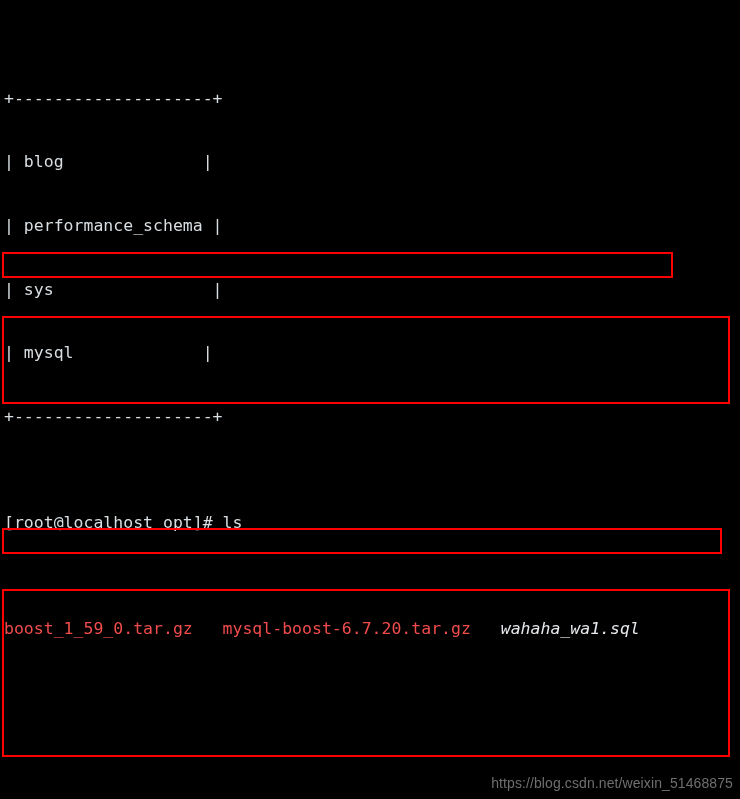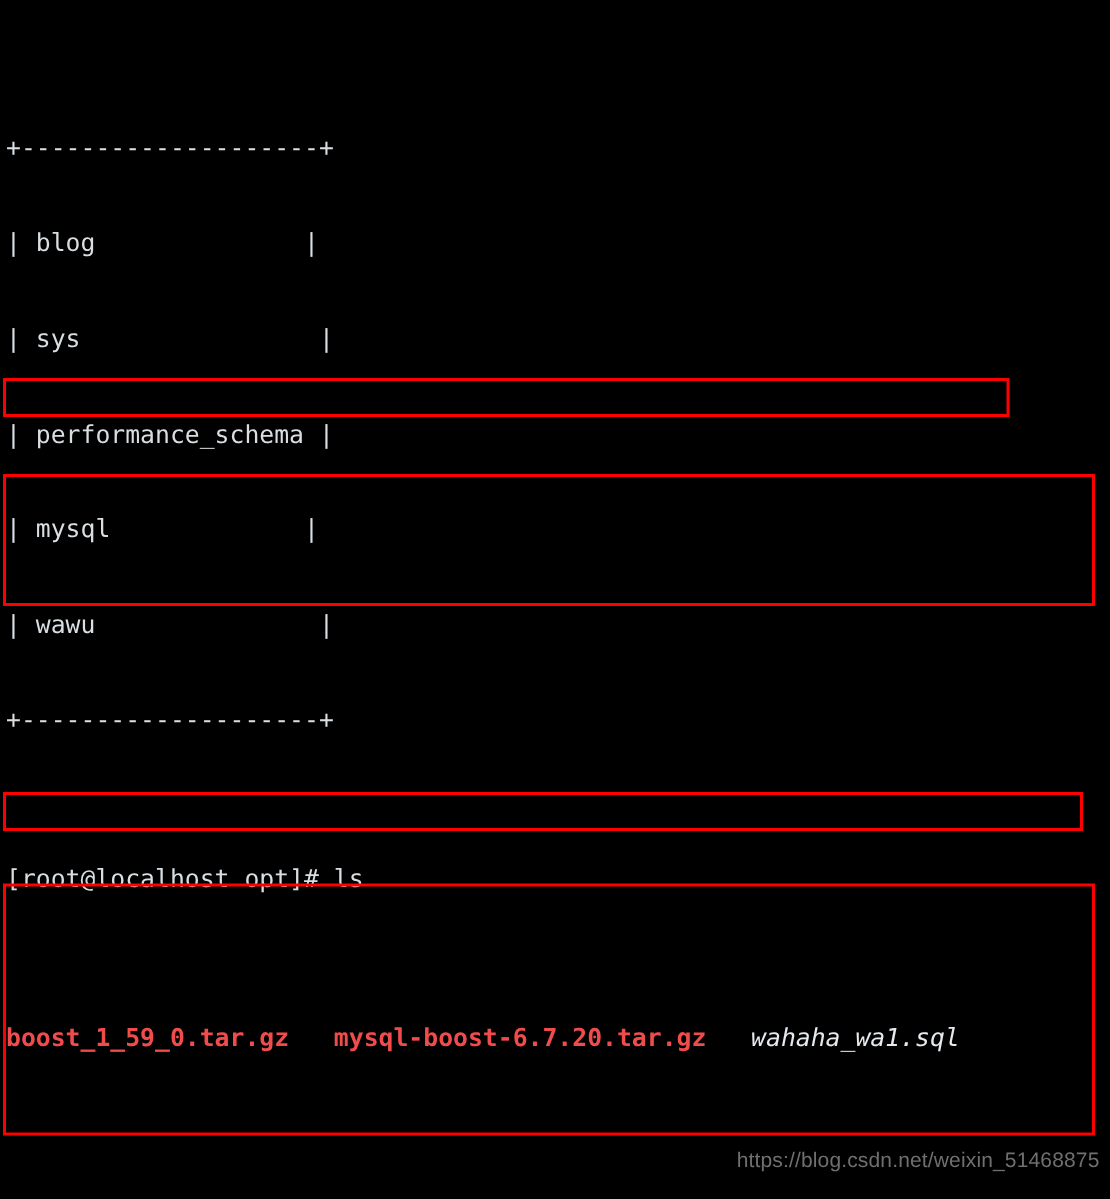--- a/index.html
+++ b/index.html
@@ -29,57 +29,56 @@
     top: 3px;
     width: 736px;
     white-space: pre;
   }
   .line {
     height: 21.2px;
     white-space: pre;
     letter-spacing: 0px;
   }
   .fg-default { color: #d8dee2; }
-  .fg-red  { color: #f14c4c; font-weight: bold; text-align: right; }
+  .fg-red  { color: #f14c4c; font-weight: normal; text-align: right; }
   .fg-white{ color: #e6eaee; font-style: italic; }
 
   .hl {
     position: absolute;
     border: 2px solid #ff0000;
     box-sizing: border-box;
     pointer-events: none;
     background: transparent;
   }
 
   #watermark {
     position: absolute;
     right: 7px;
-    bottom: 15px;
+    bottom: 5px;
     color: #6f6f6f;
     font-family: "Liberation Sans", sans-serif;
     font-size: 14px;
     letter-spacing: 0.1px;
     white-space: pre;
     text-align: right;
   }
 </style>
 </head>
 <body>
 
 <div id="terminal">
 
   <div class="screen">
 
     
     <div class="line fg-default">+--------------------+</div>
     <div class="line fg-default">| blog              |</div>
+    <div class="line fg-default">| performance_schema |</div>
     <div class="line fg-default">| sys                |</div>
-    <div class="line fg-default">| performance_schema |</div>
     <div class="line fg-default">| mysql             |</div>
-    <div class="line fg-default">| wawu               |</div>
     <div class="line fg-default">+--------------------+</div>
 
     
     <div class="line fg-default">[root@localhost opt]# ls</div>
 
     
     <div class="line"><span class="fg-red">boost_1_59_0.tar.gz</span><span>   </span><span class="fg-red">mysql-boost-6.7.20.tar.gz</span><span>   </span><span class="fg-white">wahaha_wa1.sql</span></div>
 
     
 

